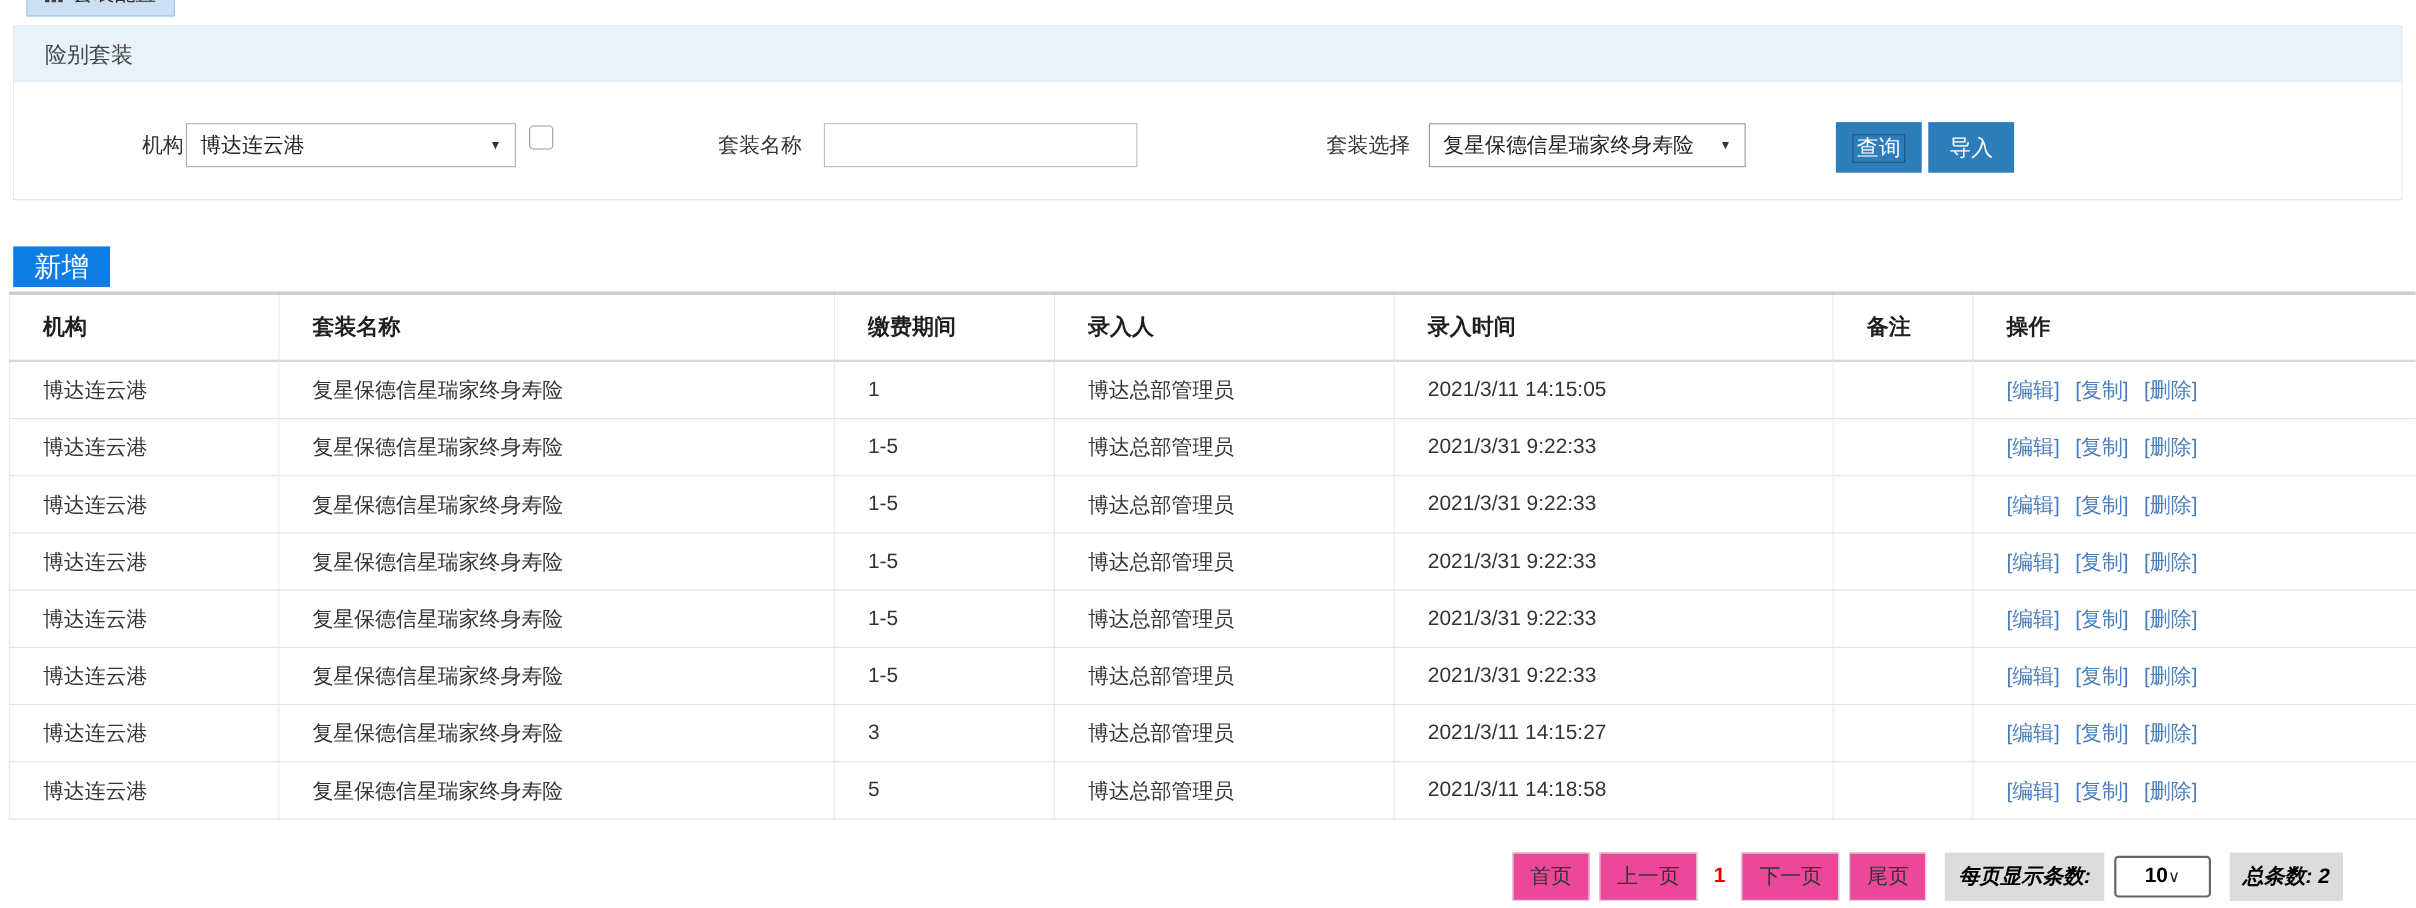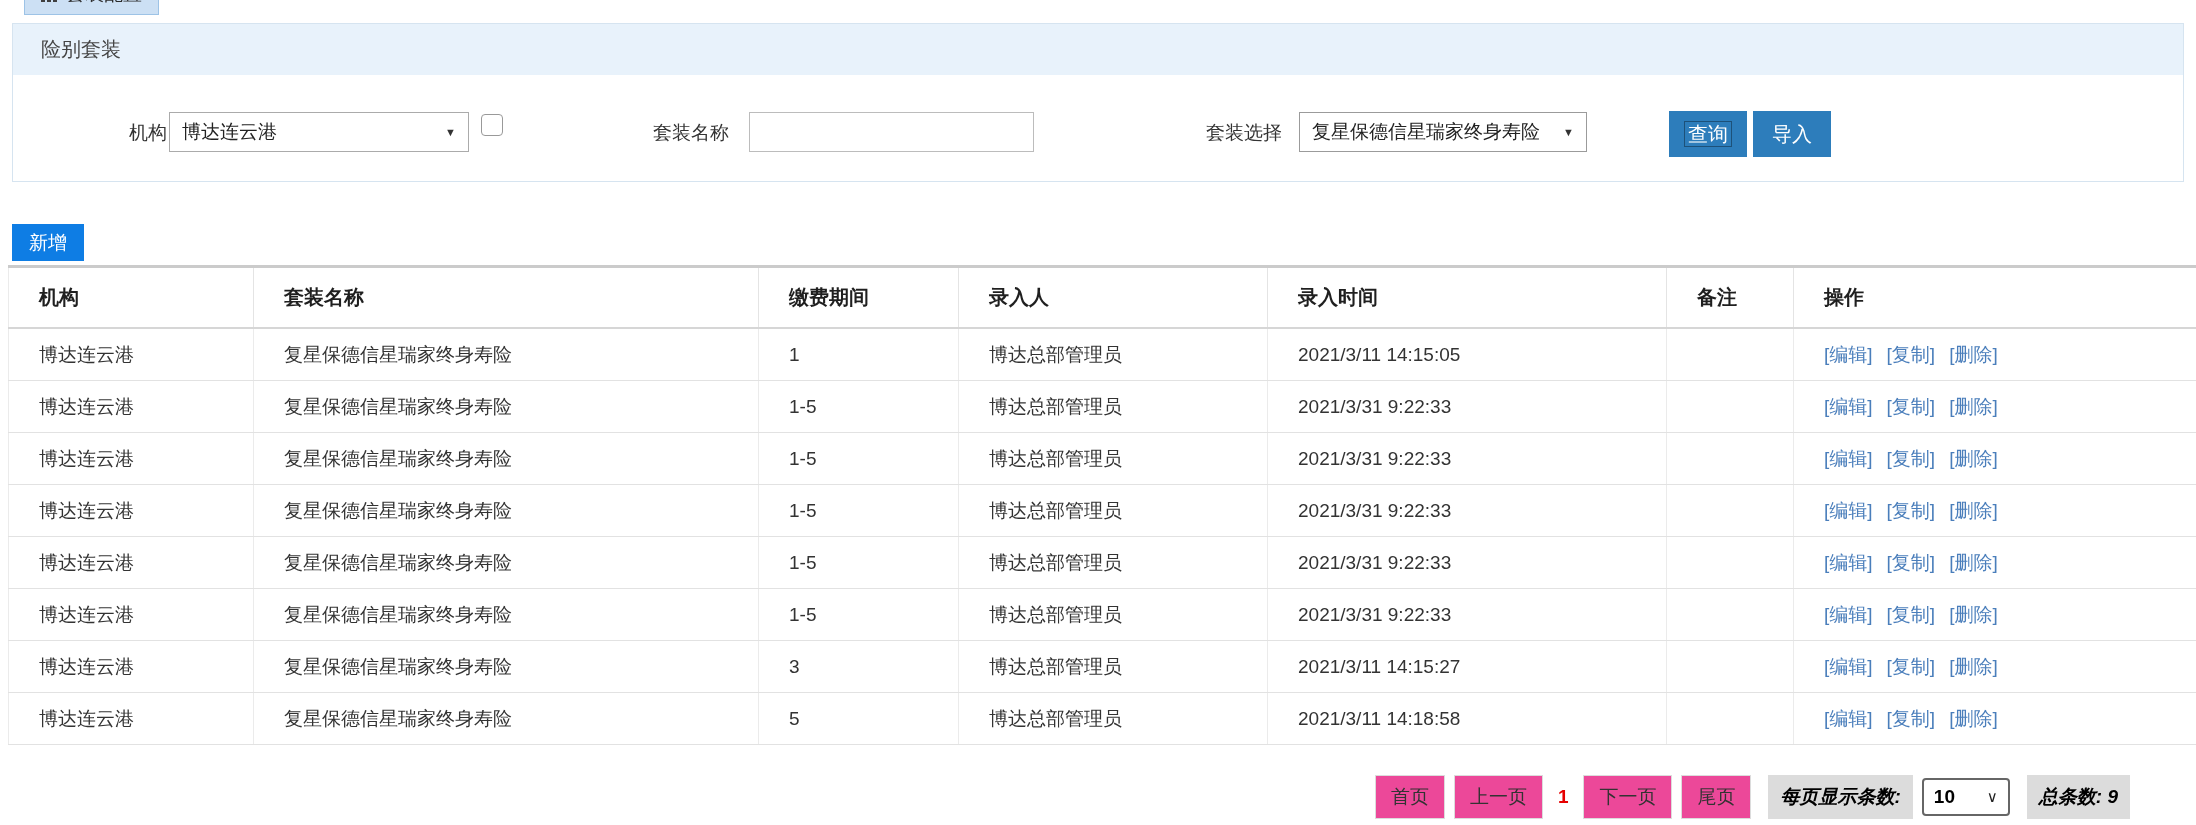--- a/index.html
+++ b/index.html
@@ -33,22 +33,22 @@
     position:absolute;top:39px;width:22px;height:22px;background:#fff;
     border:1.5px solid #999;border-radius:4px;box-sizing:border-box;cursor:pointer;
   }
   .btn-primary{
     position:absolute;top:36px;height:46px;width:78px;border:none;cursor:pointer;
     color:#fff;font-size:20px;font-family:inherit;
   }
   .btn-primary .focus-box{outline:1px solid rgba(0,0,0,.35);padding:1px 3px;}
   
   .btn-add{
-    margin:42px 0 0 12px;height:37px;width:72px;border:none;cursor:pointer;
-    color:#fff;font-size:19px;font-family:inherit;display:block;
+    margin:42px 0 0 12px;height:37px;width:88px;border:none;cursor:pointer;
+    color:#fff;font-size:25px;font-family:inherit;display:block;
   }
   
   table.grid{
     margin:4px 0 0 8px;border-collapse:collapse;table-layout:fixed;width:2188px;
     border-top:3px solid #cbcbcb;
   }
   table.grid th{
     font-size:20px;color:#1f1f1f;text-align:left;font-weight:bold;
     height:59px;padding:0 10px 0 30px;background:#fff;
     border-bottom:2px solid #d6d6d6;border-right:1px solid #e4e4e4;
@@ -68,21 +68,21 @@
     margin:30px 66px 0 0;gap:9px;font-size:19px;
   }
   .pg-btn{
     background:#ec4899;border:1px solid #dcdcdc;color:#333;cursor:pointer;
     padding:8px 15px;font-size:19px;font-family:inherit;
   }
   .pg-current{color:#e60000;font-weight:bold;padding:0 6px;}
   .pg-label{background:#dcdcdc;font-weight:bold;color:#000;padding:9px 12px;margin-left:8px;font-style:italic;}
   .pg-size{
     background:#fff;border:2px solid #666;border-radius:4px;width:88px;height:38px;
-    box-sizing:border-box;display:flex;align-items:center;justify-content:space-between;
+    box-sizing:border-box;display:flex;align-items:center;justify-content:center;
     padding:0 10px;font-weight:bold;color:#000;cursor:pointer;
   }
   .pg-size .chev{font-size:15px;font-weight:normal;color:#222;}
 </style>
 </head>
 <body>
 
 <div class="tab">
   <span class="bar-icon">
       <span class="b1"></span>
@@ -226,14 +226,14 @@
   <button class="pg-btn">首页</button>
   <button class="pg-btn">上一页</button>
   <span class="pg-current">1</span>
   <button class="pg-btn">下一页</button>
   <button class="pg-btn">尾页</button>
   <span class="pg-label">每页显示条数:</span>
   <div class="pg-size">
     <span>10</span>
     <span class="chev">∨</span>
   </div>
-  <span class="pg-label">总条数: 9</span>
+  <span class="pg-label">总条数: 2</span>
 </div>
 
 </body></html>

